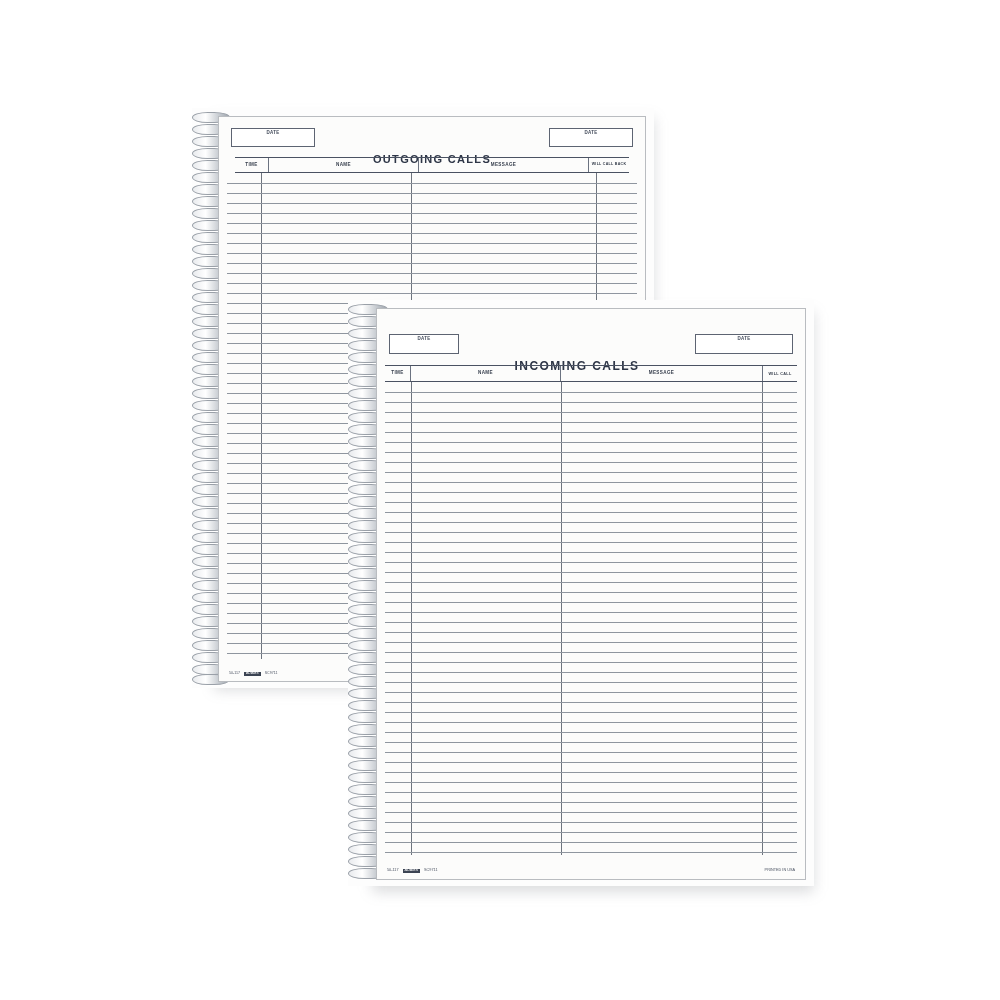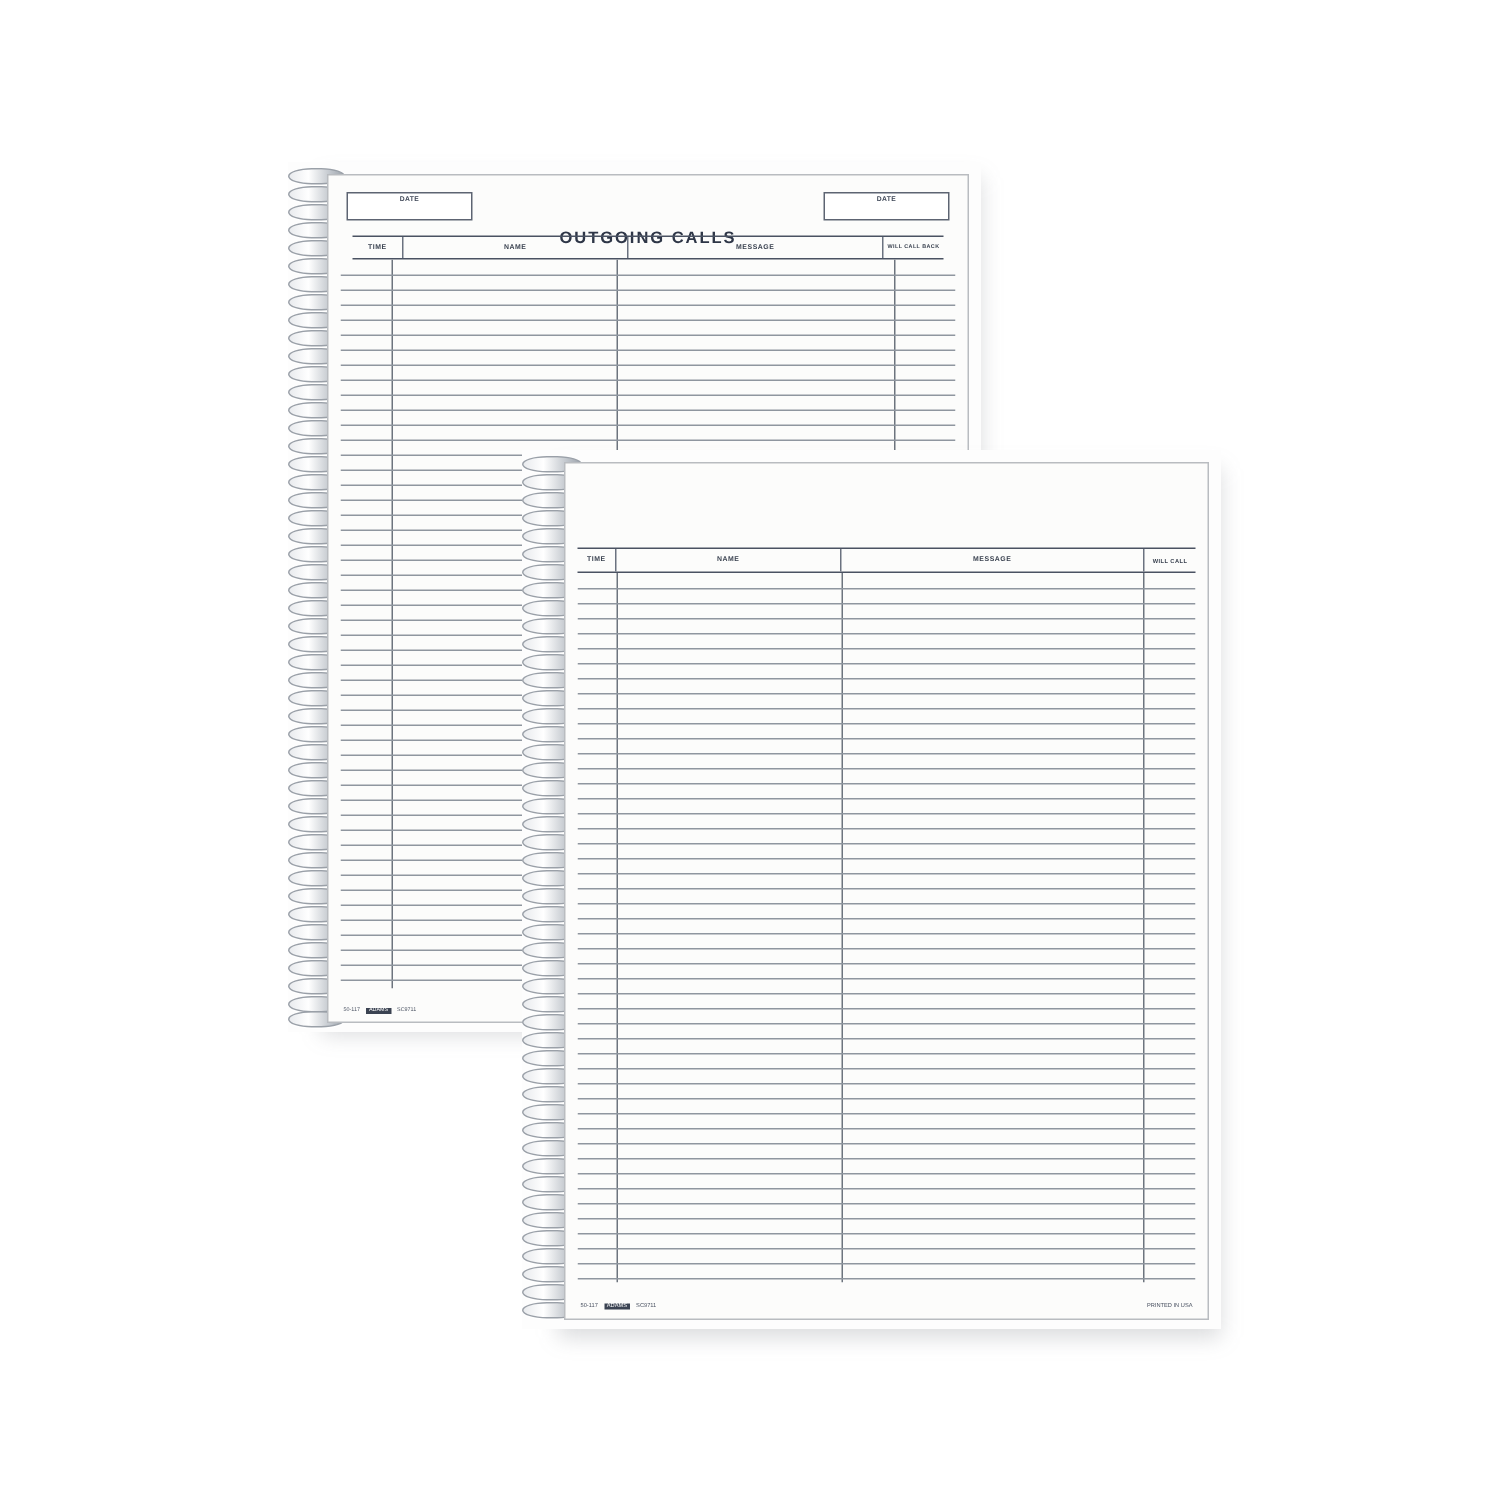--- a/index.html
+++ b/index.html
@@ -348,20 +348,29 @@
       <div class="coil" style="top:504px"></div>
         <div class="coil" style="top:516px"></div>
       <div class="coil" style="top:528px"></div>
         <div class="coil" style="top:540px"></div>
       <div class="coil" style="top:552px"></div>
         <div class="coil" style="top:564px"></div>
     </div>
 
     <div class="sheet" style="left:28px; top:8px; width:430px; height:572px;">
 
+      <div class="hdr" style="top:22px; height:26px; padding:0 12px;">
+        <div class="datebox" style="width:70px; height:20px;">
+          <span class="lbl" style="font-size:4.5px; margin-top:2px;">DATE</span>
+        </div>
+        <div class="title" style="font-size:12px;">INCOMING CALLS</div>
+        <div class="datebox" style="width:98px; height:20px;">
+          <span class="lbl" style="font-size:4.5px; margin-top:2px;">DATE</span>
+        </div>
+      </div>
 
       <div class="colhdr" style="top:56px; height:17px; left:8px; right:8px; width:auto;">
         <div class="cell" style="width:26px; font-size:4.6px;">TIME</div>
         <div class="cell" style="width:150px; font-size:4.6px;">NAME</div>
         <div class="cell" style="flex:1; font-size:4.6px;">MESSAGE</div>
         <div class="cell" style="width:34px; font-size:3.8px;">WILL CALL</div>
       </div>
 
       <div class="body" style="top:73px; bottom:24px; left:8px; right:8px;">
         <div class="vrule" style="left:26px;"></div>

